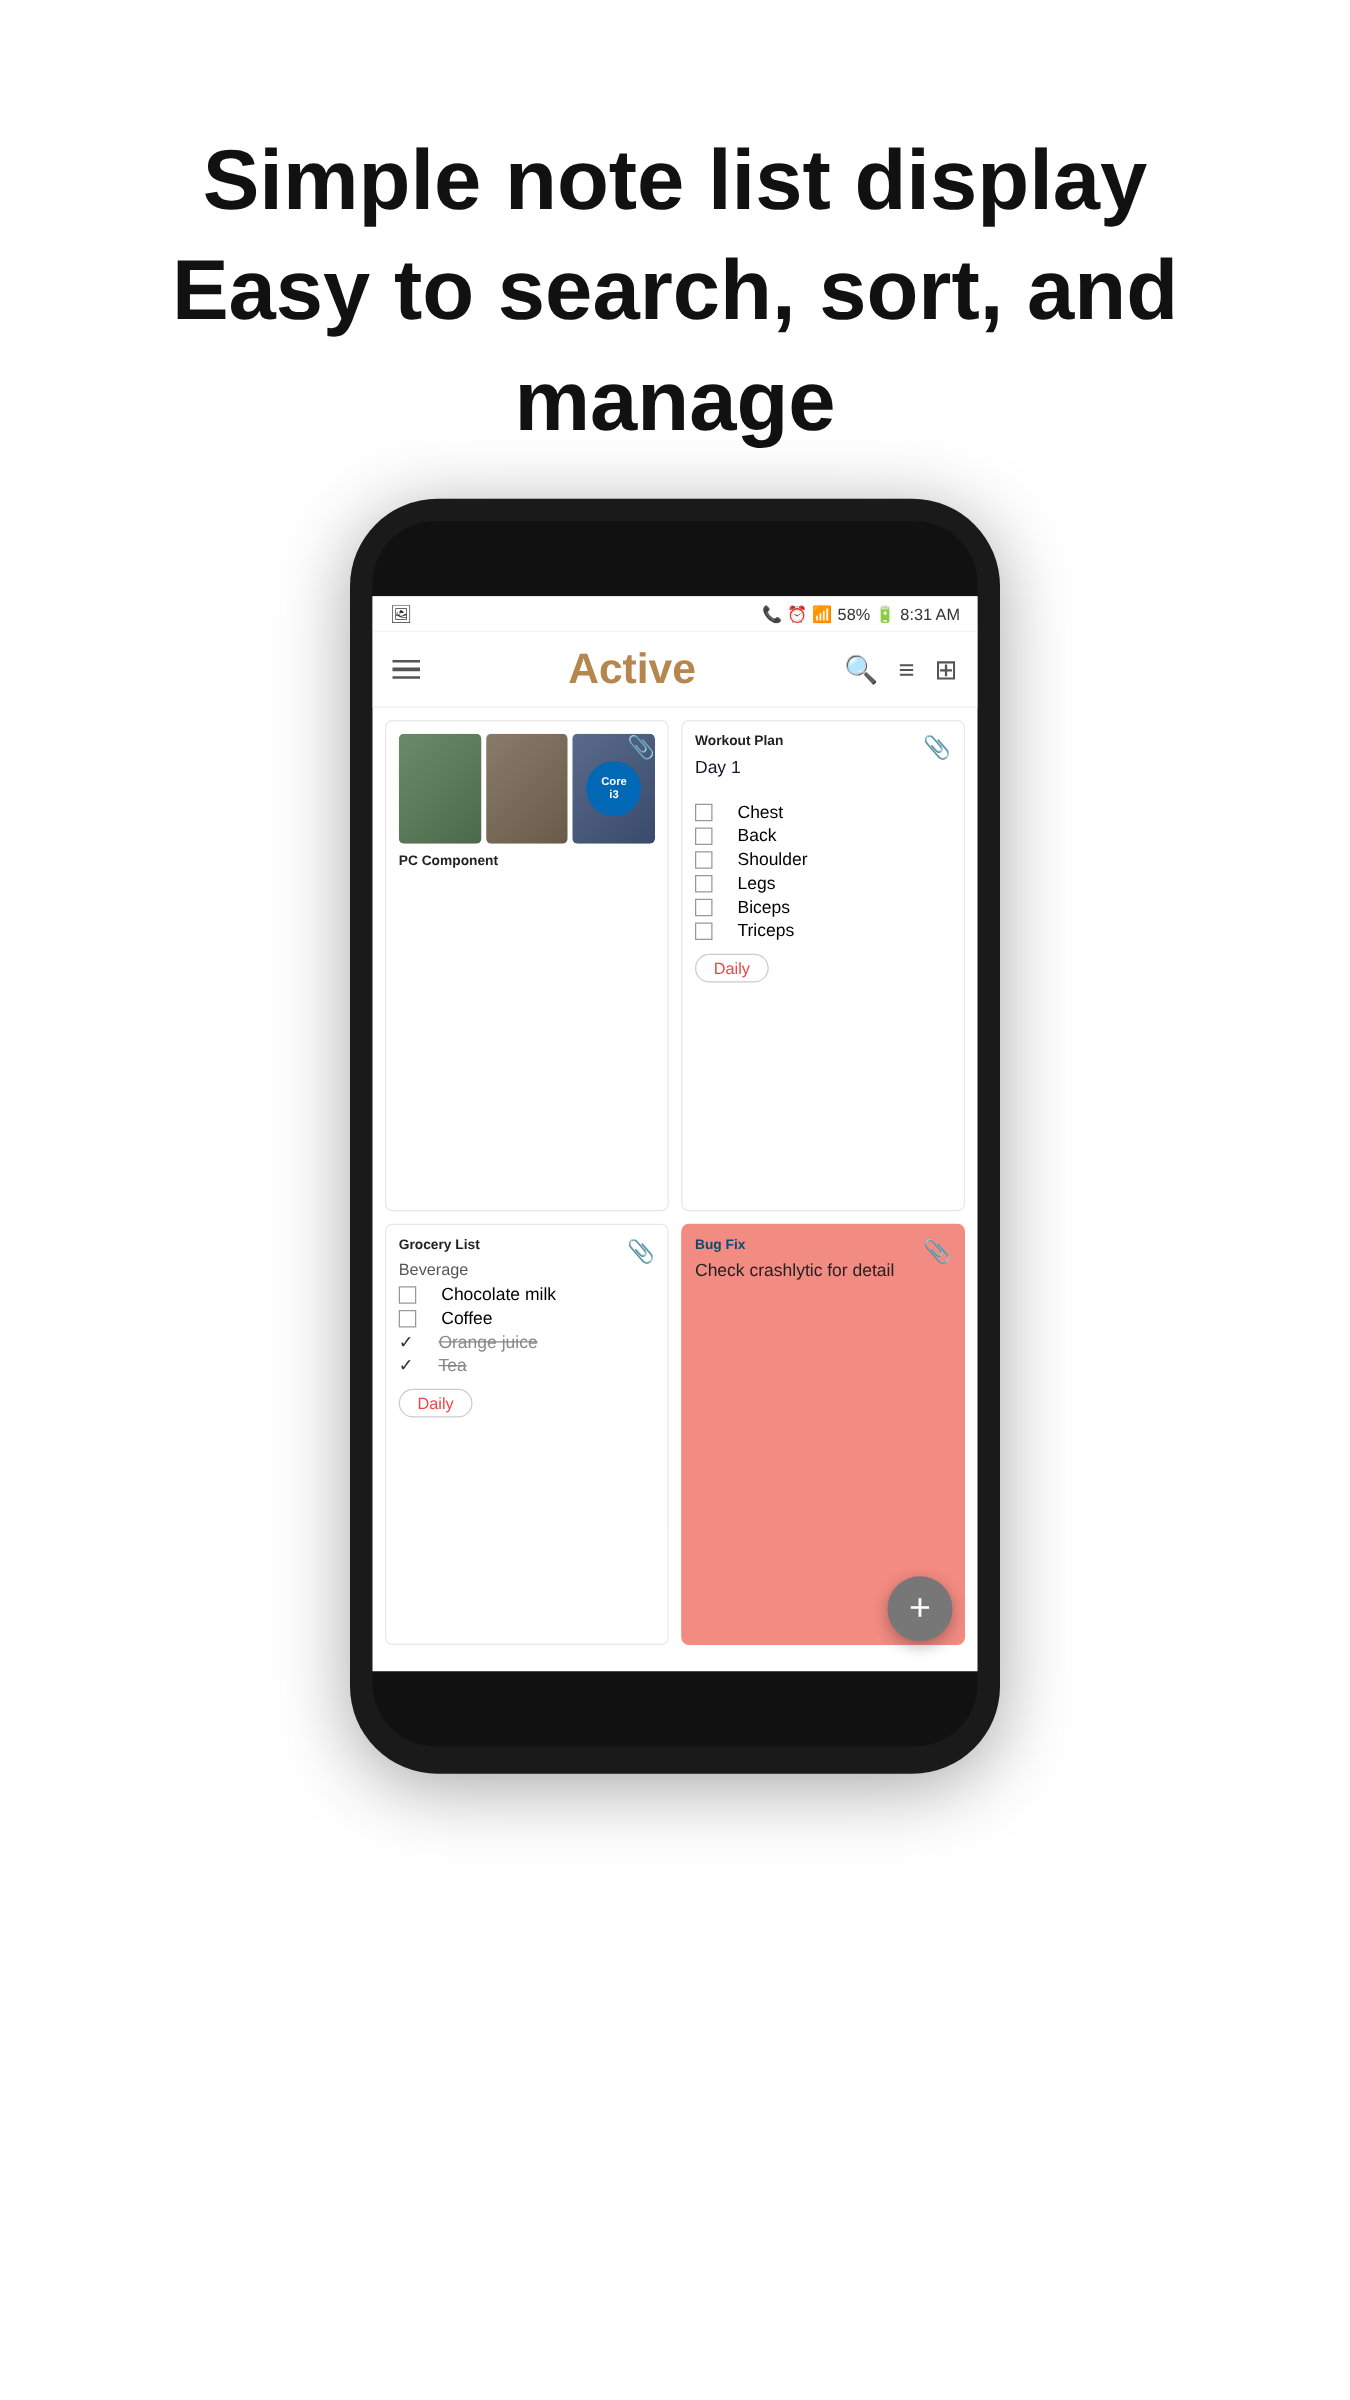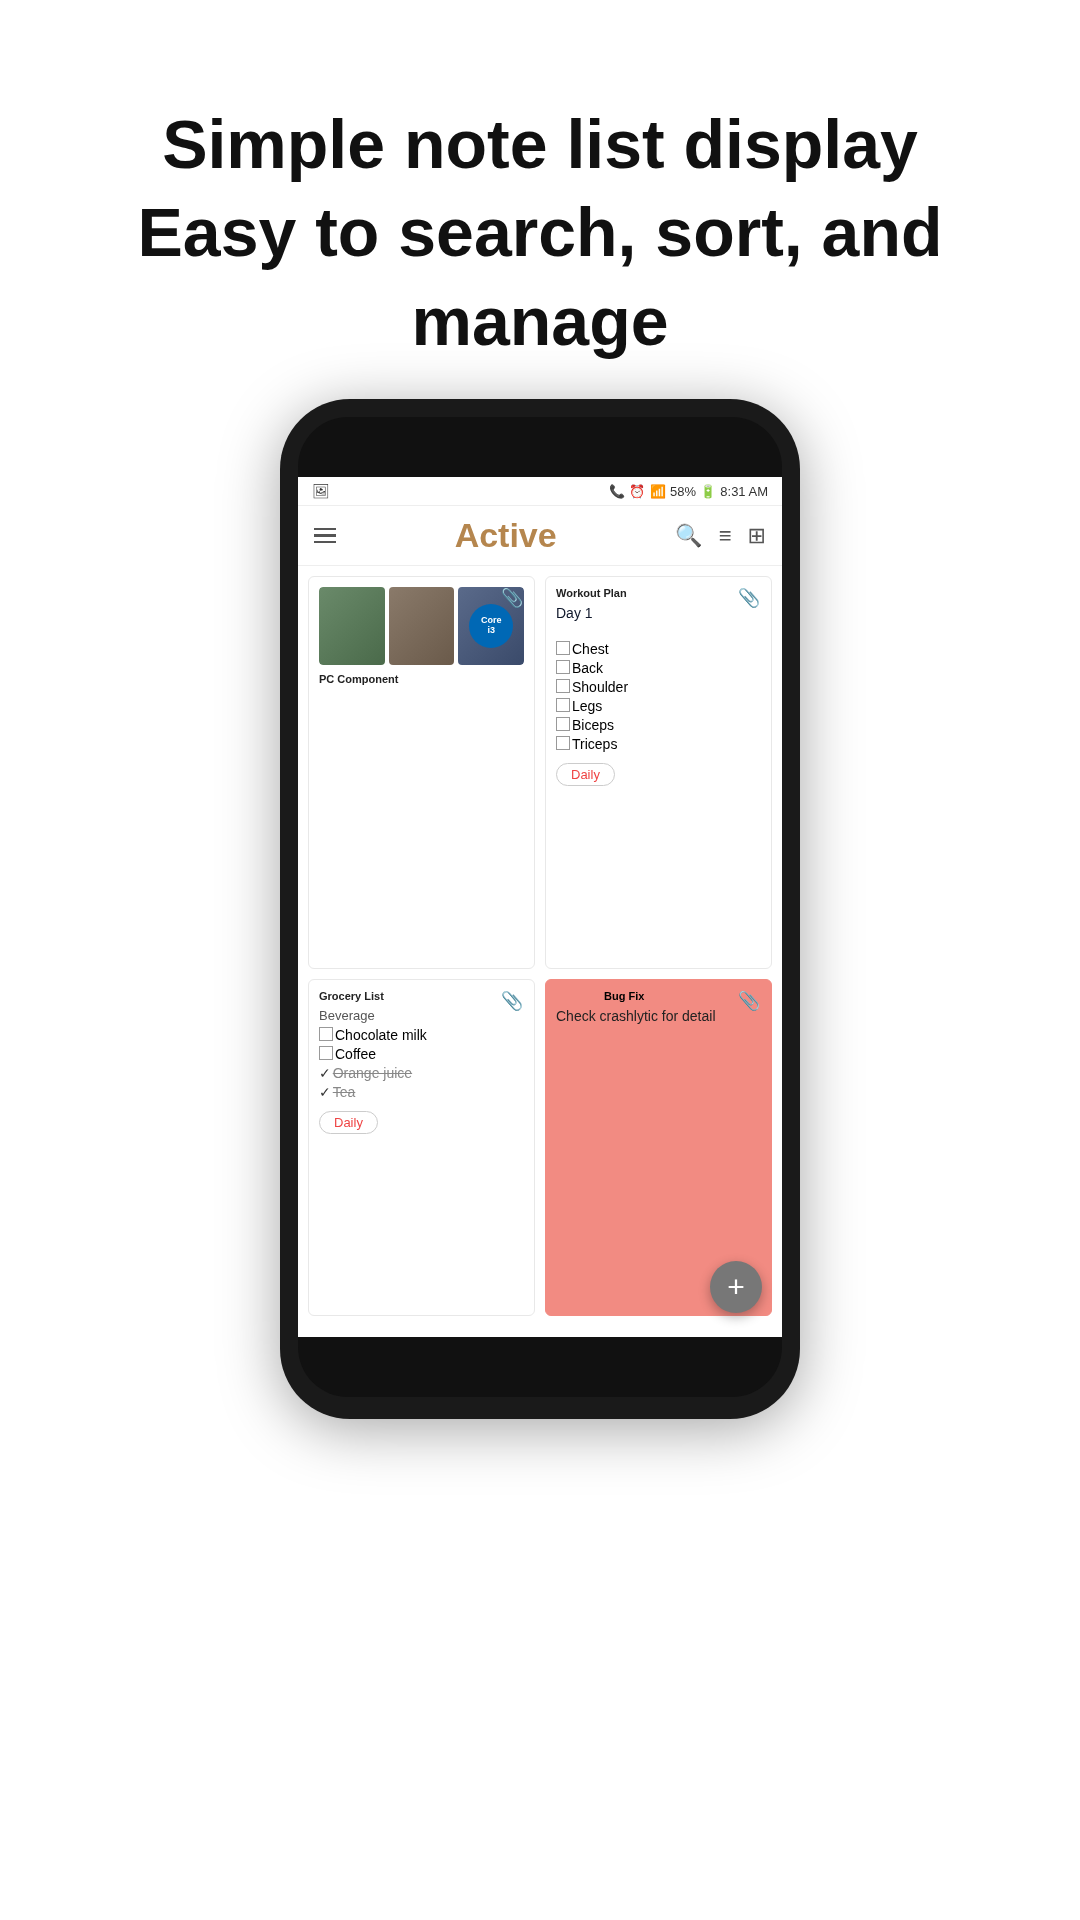--- a/index.html
+++ b/index.html
@@ -114,38 +114,37 @@
       background: #f28b82;
       border-color: #f28b82;
     }
     .note-card-title {
       font-size: 11px;
       font-weight: 700;
       color: #222;
       margin-bottom: 6px;
     }
     .note-card.red-bg .note-card-title {
-      color: #000000;
-      margin-left: 48px;
+      color: #0c4a6e;
     }
     .attach-icon {
       position: absolute;
       top: 10px;
       right: 10px;
       font-size: 18px;
       color: #888;
     }
     .note-card.red-bg .attach-icon { color: #555; }
 
     
     .pc-images {
       display: flex;
       gap: 4px;
       margin-bottom: 8px;
-      height: 78px;
+      height: 88px;
       overflow: hidden;
       border-radius: 4px;
     }
     .pc-img-placeholder {
       flex: 1;
       border-radius: 4px;
     }
     .pc-img-1 { background: linear-gradient(135deg, #6a8a6a 0%, #4a6a4a 100%); }
     .pc-img-2 { background: linear-gradient(135deg, #8a7a6a 0%, #6a5a4a 100%); }
     .pc-img-3 { background: linear-gradient(135deg, #5a6a8a 0%, #3a4a6a 100%); display: flex; align-items: center; justify-content: center; }
@@ -165,22 +164,22 @@
     }
 
     
     .section-label {
       font-size: 13px;
       color: #555;
       margin-bottom: 4px;
     }
     .checklist-item {
       display: flex;
-      align-items: flex-start;
-      gap: 2px;
+      align-items: flex-end;
+      gap: 20px;
       margin-bottom: 3px;
       font-size: 14px;
     }
     .checkbox {
       width: 14px;
       height: 14px;
       border: 1.5px solid #999;
       display: inline-block;
       flex-shrink: 0;
     }

